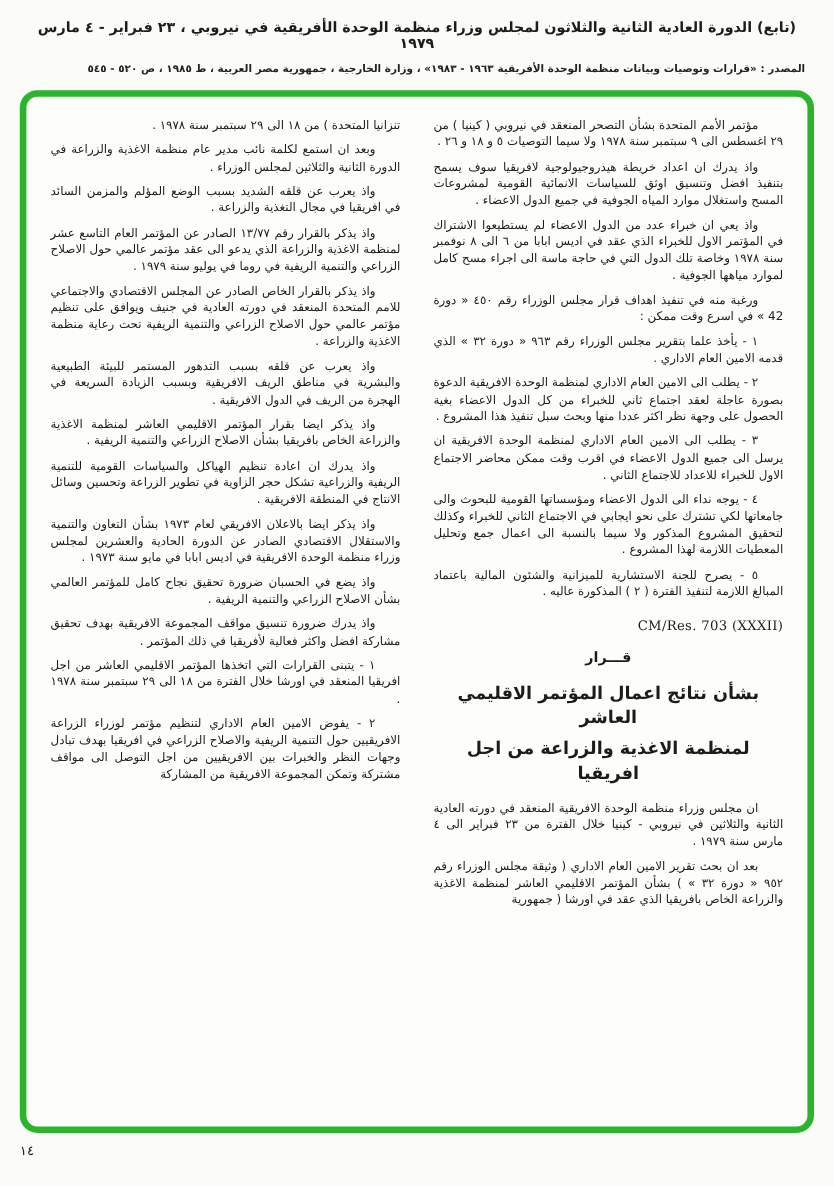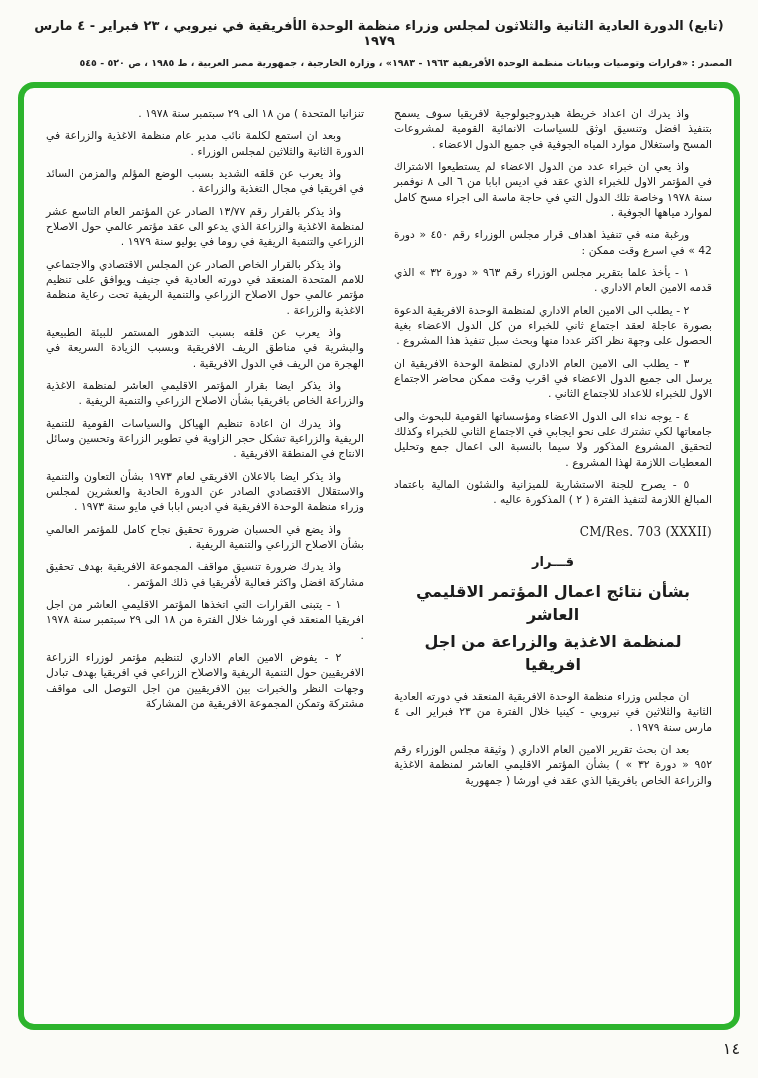--- a/index.html
+++ b/index.html
@@ -71,39 +71,40 @@
     letter-spacing: 1px;
   }
   .res-sub {
     text-align: center;
     font-weight: bold;
     font-size: 16px;
     margin-bottom: 5px;
   }
   .res-sub:last-of-type { margin-bottom: 12px; }
   .page-footer {
-    text-align: right;
+    text-align: left;
     margin-top: 9px;
-    font-size: 16px;
+    font-size: 12px;
   }
 </style>
 </head>
 <body>
 
 <div class="page">
 
   <header class="doc-header">
     <div class="header-line1">(تابع) الدورة العادية الثانية والثلاثون لمجلس وزراء منظمة الوحدة الأفريقية في نيروبي ، ٢٣ فبراير - ٤ مارس ١٩٧٩</div>
     <div class="header-line2">المصدر : «قرارات وتوصيات وبيانات منظمة الوحدة الأفريقية ١٩٦٣ - ١٩٨٣» ، وزارة الخارجية ، جمهورية مصر العربية ، ط ١٩٨٥ ، ص ٥٢٠ - ٥٤٥</div>
   </header>
 
   <div class="green-box">
     <div class="columns">
 
       <section class="col">
+        <p class="para">مؤتمر الأمم المتحدة بشأن التصحر المنعقد في نيروبي ( كينيا ) من ٢٩ اغسطس الى ٩ سبتمبر سنة ١٩٧٨ ولا سيما التوصيات ٥ و ١٨ و ٢٦ .</p>
         <p class="para">واذ يدرك ان اعداد خريطة هيدروجيولوجية لافريقيا سوف يسمح بتنفيذ افضل وتنسيق اوثق للسياسات الانمائية القومية لمشروعات المسح واستغلال موارد المياه الجوفية في جميع الدول الاعضاء .</p>
         <p class="para">واذ يعي ان خبراء عدد من الدول الاعضاء لم يستطيعوا الاشتراك في المؤتمر الاول للخبراء الذي عقد في اديس ابابا من ٦ الى ٨ نوفمبر سنة ١٩٧٨ وخاصة تلك الدول التي في حاجة ماسة الى اجراء مسح كامل لموارد مياهها الجوفية .</p>
         <p class="para">ورغبة منه في تنفيذ اهداف قرار مجلس الوزراء رقم ٤٥٠ « دورة 42 » في اسرع وقت ممكن :</p>
         <p class="para">١ - يأخذ علما بتقرير مجلس الوزراء رقم ٩٦٣ « دورة ٣٢ » الذي قدمه الامين العام الاداري .</p>
         <p class="para">٢ - يطلب الى الامين العام الاداري لمنظمة الوحدة الافريقية الدعوة بصورة عاجلة لعقد اجتماع ثاني للخبراء من كل الدول الاعضاء بغية الحصول على وجهة نظر اكثر عددا منها وبحث سبل تنفيذ هذا المشروع .</p>
         <p class="para">٣ - يطلب الى الامين العام الاداري لمنظمة الوحدة الافريقية ان يرسل الى جميع الدول الاعضاء في اقرب وقت ممكن محاضر الاجتماع الاول للخبراء للاعداد للاجتماع الثاني .</p>
         <p class="para">٤ - يوجه نداء الى الدول الاعضاء ومؤسساتها القومية للبحوث والى جامعاتها لكي تشترك على نحو ايجابي في الاجتماع الثاني للخبراء وكذلك لتحقيق المشروع المذكور ولا سيما بالنسبة الى اعمال جمع وتحليل المعطيات اللازمة لهذا المشروع .</p>
         <p class="para">٥ - يصرح للجنة الاستشارية للميزانية والشئون المالية باعتماد المبالغ اللازمة لتنفيذ الفترة ( ٢ ) المذكورة عاليه .</p>
 
         <div class="res-ref">CM/Res. 703 (XXXII)</div>

